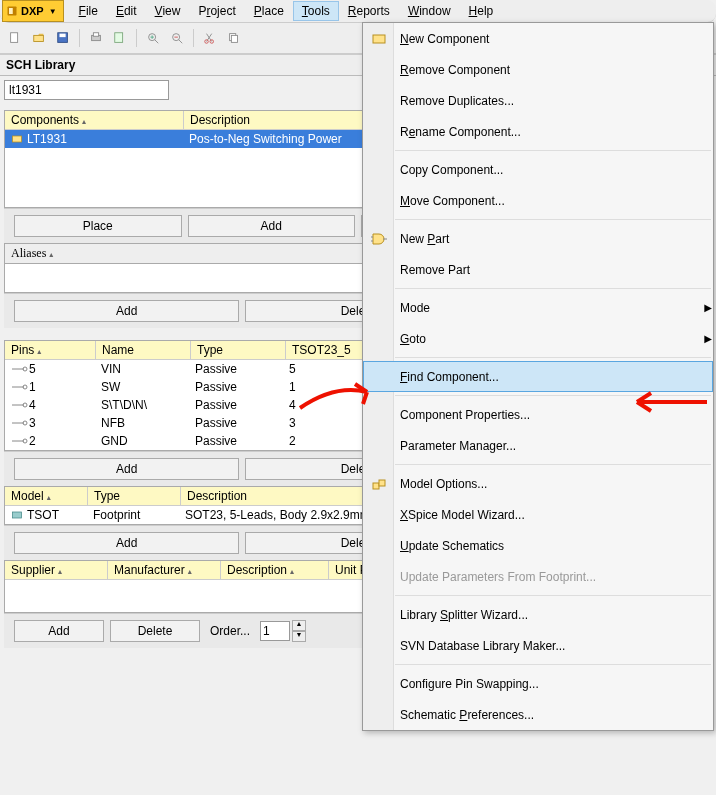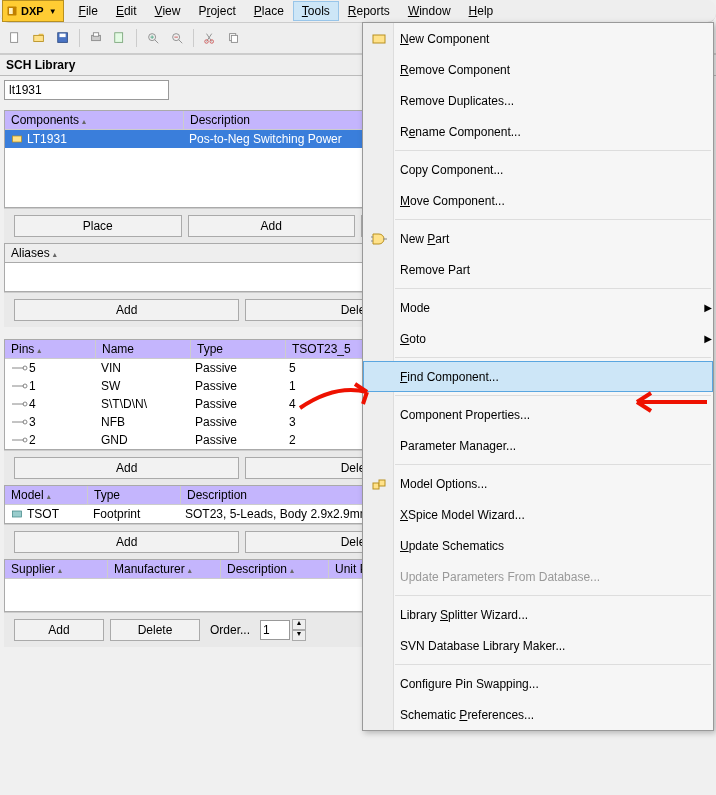--- a/index.html
+++ b/index.html
@@ -18,29 +18,29 @@
   .tsep{width:1px;height:18px;background:#ccc;margin:0 3px;}
   
   .panel-title{display:flex;align-items:center;justify-content:space-between;background:#eee;border-top:1px solid #ccc;border-bottom:1px solid #bbb;padding:3px 6px;font-weight:bold;font-size:12px;}
   .panel-body{background:#f0f0f0;padding:4px;}
   .search-row{display:flex;gap:2px;}
   .search-input{flex:1;height:20px;border:1px solid #999;padding:1px 4px;font-size:12px;box-sizing:border-box;}
   .search-input-wrap{flex:1;position:relative;}
   .search-input-wrap .chev{position:absolute;right:3px;top:3px;}
   .icon-btn{width:22px;height:22px;border:1px solid #bbb;background:#f6f6f6;display:flex;align-items:center;justify-content:center;}
   .grid{background:#fff;border:1px solid #aaa;margin-top:6px;}
-  .grid-head{display:flex;background:#c4b5fd;border-bottom:1px solid #ccc;font-size:12px;justify-content:space-between;}
+  .grid-head{display:flex;background:#fef9c3;border-bottom:1px solid #ccc;font-size:12px;justify-content:space-between;}
   .gh{padding:2px 6px;border-right:1px solid #ccc;position:relative;}
   .gh .sort{font-size:8px;color:#666;margin-left:3px;}
   .grid-row{display:flex;align-items:center;height:18px;}
   .grid-row.sel{background:#3a7edb;color:#fff;}
   .cell{padding:1px 6px;white-space:nowrap;overflow:hidden;}
   .btn-row{display:flex;gap:6px;padding:6px 10px;background:#e9e9e9;border-top:1px solid #ccc;}
   .btn{height:22px;flex:1;background:#f2f2f2;border:1px solid #aaa;font-size:12px;cursor:default;}
-  .aliases-head{display:flex;background:#eee;border:1px solid #aaa;border-bottom:none;font-size:12px;}
+  .aliases-head{display:flex;background:#eee;border:1px solid #aaa;border-bottom:none;font-size:12px;font-family:Liberation Serif, serif;}
   .aliases-body{height:28px;background:#fff;border:1px solid #aaa;}
   .btn-row3{display:flex;gap:6px;padding:6px 10px;background:#e9e9e9;border-top:1px solid #ccc;}
   .btn-row3 .btn{flex:1;}
   .model-icon{width:12px;height:12px;margin-right:4px;}
   .pin-icon{display:inline-block;width:18px;height:8px;}
   .spin{display:flex;align-items:center;gap:2px;}
   .spin input{width:24px;height:18px;border:1px solid #999;text-align:left;padding:0 2px;font-size:12px;}
   .spin .arrows{display:flex;flex-direction:column;width:14px;}
   .spin .arrows div{height:9px;border:1px solid #aaa;background:#eee;font-size:7px;line-height:6px;text-align:center;}
   
@@ -395,21 +395,21 @@
           </span>
           <span>Model Options...</span>
         </div>
         <div class="mitem">
           <span><u>X</u>Spice Model Wizard...</span>
         </div>
         <div class="mitem">
           <span><u>U</u>pdate Schematics</span>
         </div>
         <div class="mitem disabled">
-          <span>Update Parameters From Database...</span>
+          <span>Update Parameters From Footprint...</span>
         </div>
         <div class="msep"></div>
         <div class="mitem">
           <span>Library <u>S</u>plitter Wizard...</span>
         </div>
         <div class="mitem">
           <span>SVN Database Library Maker...</span>
         </div>
         <div class="msep"></div>
         <div class="mitem">

